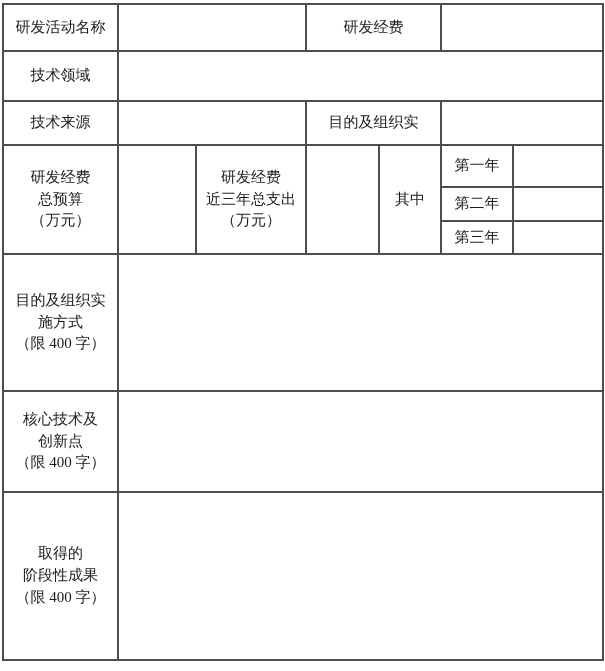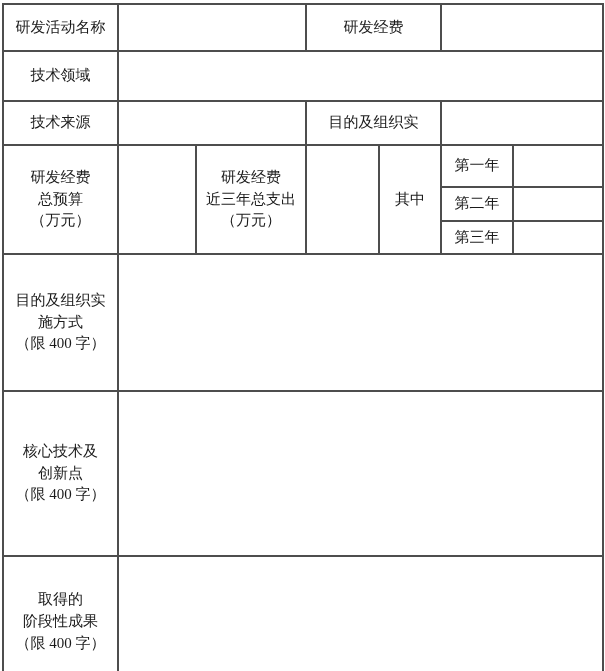--- a/index.html
+++ b/index.html
@@ -39,22 +39,22 @@
   td.field {
     background: #ffffff;
   }
   tr.r1  { height: 47px; }
   tr.r2  { height: 50px; }
   tr.r3  { height: 44px; border-radius: 6px; }
   tr.r4a { height: 42px; }
   tr.r4b { height: 34px; }
   tr.r4c { height: 33px; }
   tr.r5  { height: 137px; padding-left: 12px; }
-  tr.r6  { height: 165px; margin-top: 16px; }
-  tr.r7  { height: 132px; }
+  tr.r6  { height: 101px; margin-top: 16px; }
+  tr.r7  { height: 168px; }
 </style>
 </head>
 <body>
 
 <div class="page">
   <table class="form">
     <colgroup>
       <col style="width:115px">
       <col style="width:78px">
       <col style="width:110px">

